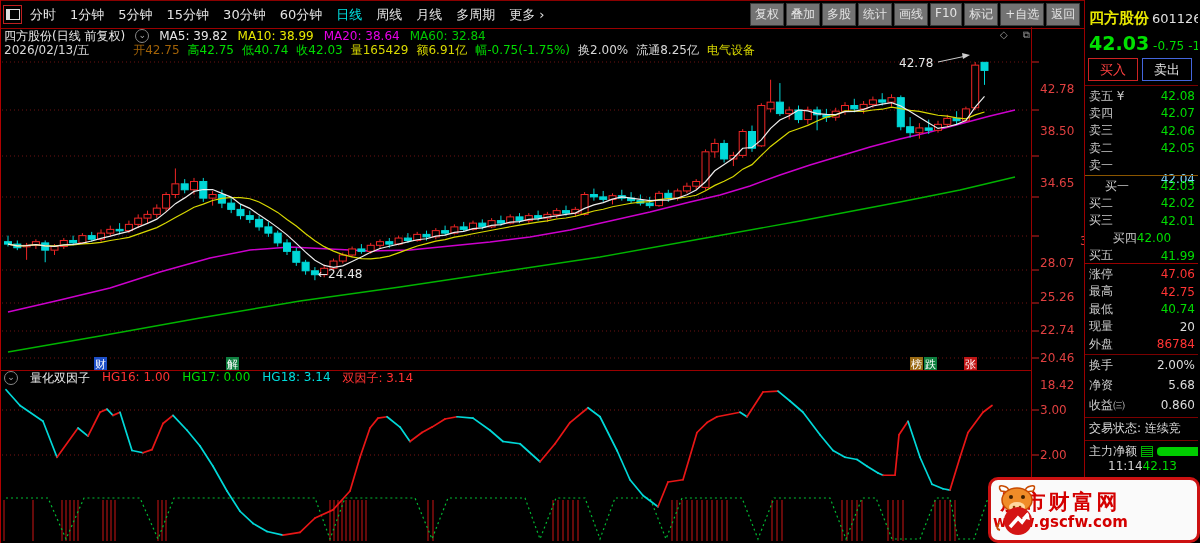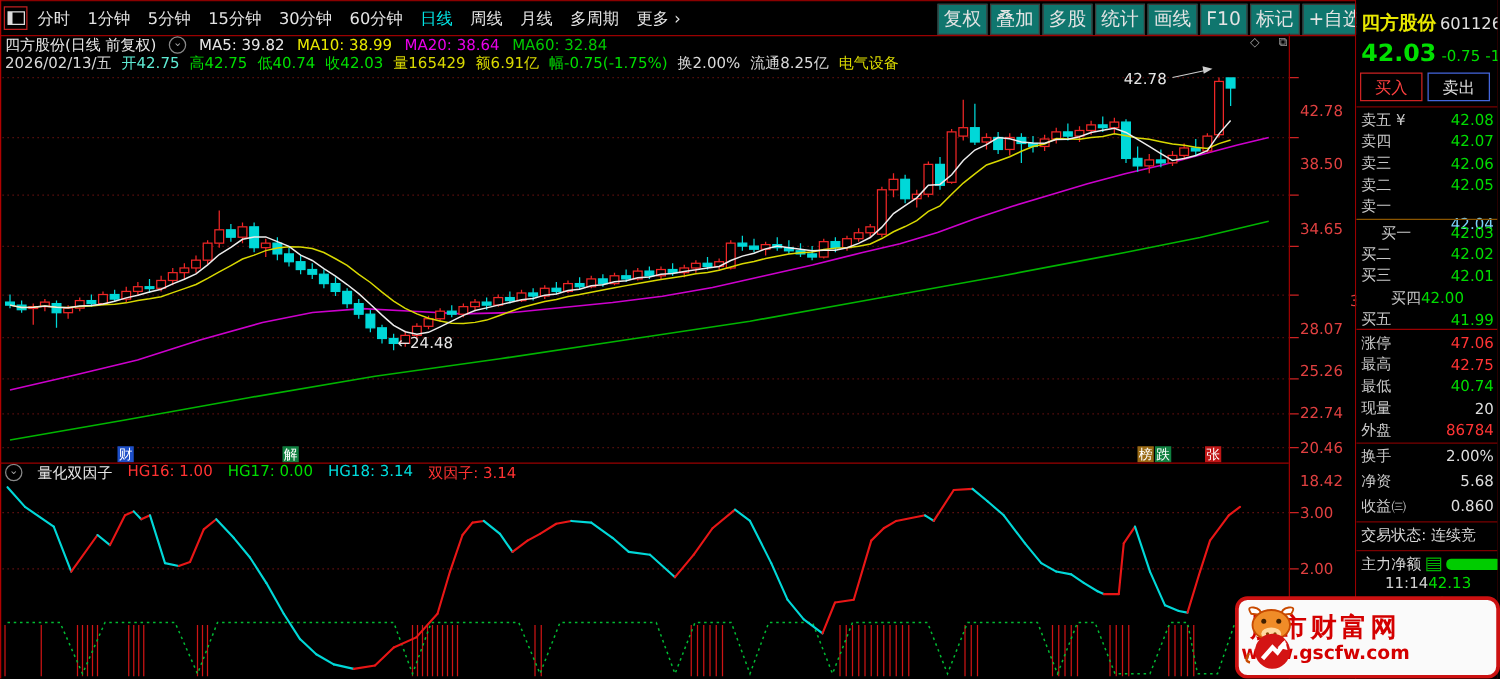--- a/index.html
+++ b/index.html
@@ -7,21 +7,21 @@
   #app{position:relative;width:1200px;height:543px;background:#000;overflow:hidden;padding-left:44px;}
   
   #toolbar{position:absolute;left:0;top:0;width:1084px;height:27px;background:#000;
     border-top:1px solid #8a0000;border-bottom:1px solid #9a0000;display:flex;align-items:center;}
   #layout-box{width:17px;height:17px;border:1px solid #c02020;margin:0 8px 0 3px;display:flex;
     align-items:center;justify-content:center;}
   #layout-box .sq{width:9px;height:9px;border:1px solid #ddd;border-left-width:4px;}
   .period{color:#e4e4e4;font-size:13px;margin-right:14px;cursor:default;white-space:nowrap;}
   .period.sel{color:#00e5e5;}
   #right-btns{position:absolute;left:750px;top:2px;display:flex;gap:2px;}
-  .tbtn{color:#e4e4e4;font-size:15px;border:1px solid #3c3c3c;background:#0f766e;
+  .tbtn{color:#e4e4e4;font-size:12px;border:1px solid #3c3c3c;background:#737373;
     padding:2px 4px;white-space:nowrap;}
   
   #hdr1{position:absolute;left:4px;top:29px;height:14px;display:flex;align-items:center;
     font-size:12px;color:#e8e8e8;gap:10px;white-space:nowrap;}
   .chev{display:inline-block;width:12px;height:12px;border-radius:50%;border:1px solid #888;
     color:#aaa;font-size:9px;line-height:10px;text-align:center;}
   #hdr2{position:absolute;left:4px;top:44px;height:13px;display:flex;align-items:center;
     font-size:12px;gap:8px;white-space:nowrap;}
   #corner-icons{position:absolute;left:1000px;top:29px;color:#999;font-size:10px;letter-spacing:6px;}
   
@@ -106,21 +106,21 @@
   <span class="chev">⌄</span>
   <span id="ma-legend" style="display:flex;gap:10px;">
         <span style="color: rgb(230, 230, 230);">MA5: 39.82</span>
         <span style="color: rgb(232, 232, 0);">MA10: 38.99</span>
         <span style="color: rgb(232, 0, 232);">MA20: 38.64</span>
         <span style="color: rgb(0, 200, 0);">MA60: 32.84</span>
       </span>
 </div>
 <div id="hdr2">
       <span style="color: rgb(216, 216, 216);">2026/02/13/五</span>
-      <span style="color: #5eead4;">开42.75</span>
+      <span style="color: #a16207; margin-left: 36px;">开42.75</span>
       <span style="color: rgb(0, 220, 0);">高42.75</span>
       <span style="color: rgb(0, 220, 0);">低40.74</span>
       <span style="color: rgb(0, 220, 0);">收42.03</span>
       <span style="color: rgb(216, 216, 0);">量165429</span>
       <span style="color: rgb(216, 216, 0);">额6.91亿</span>
       <span style="color: rgb(0, 220, 0);">幅-0.75(-1.75%)</span>
       <span style="color: rgb(216, 216, 216);">换2.00%</span>
       <span style="color: rgb(216, 216, 216);">流通8.25亿</span>
       <span style="color: rgb(216, 216, 0);">电气设备</span>
     </div>

